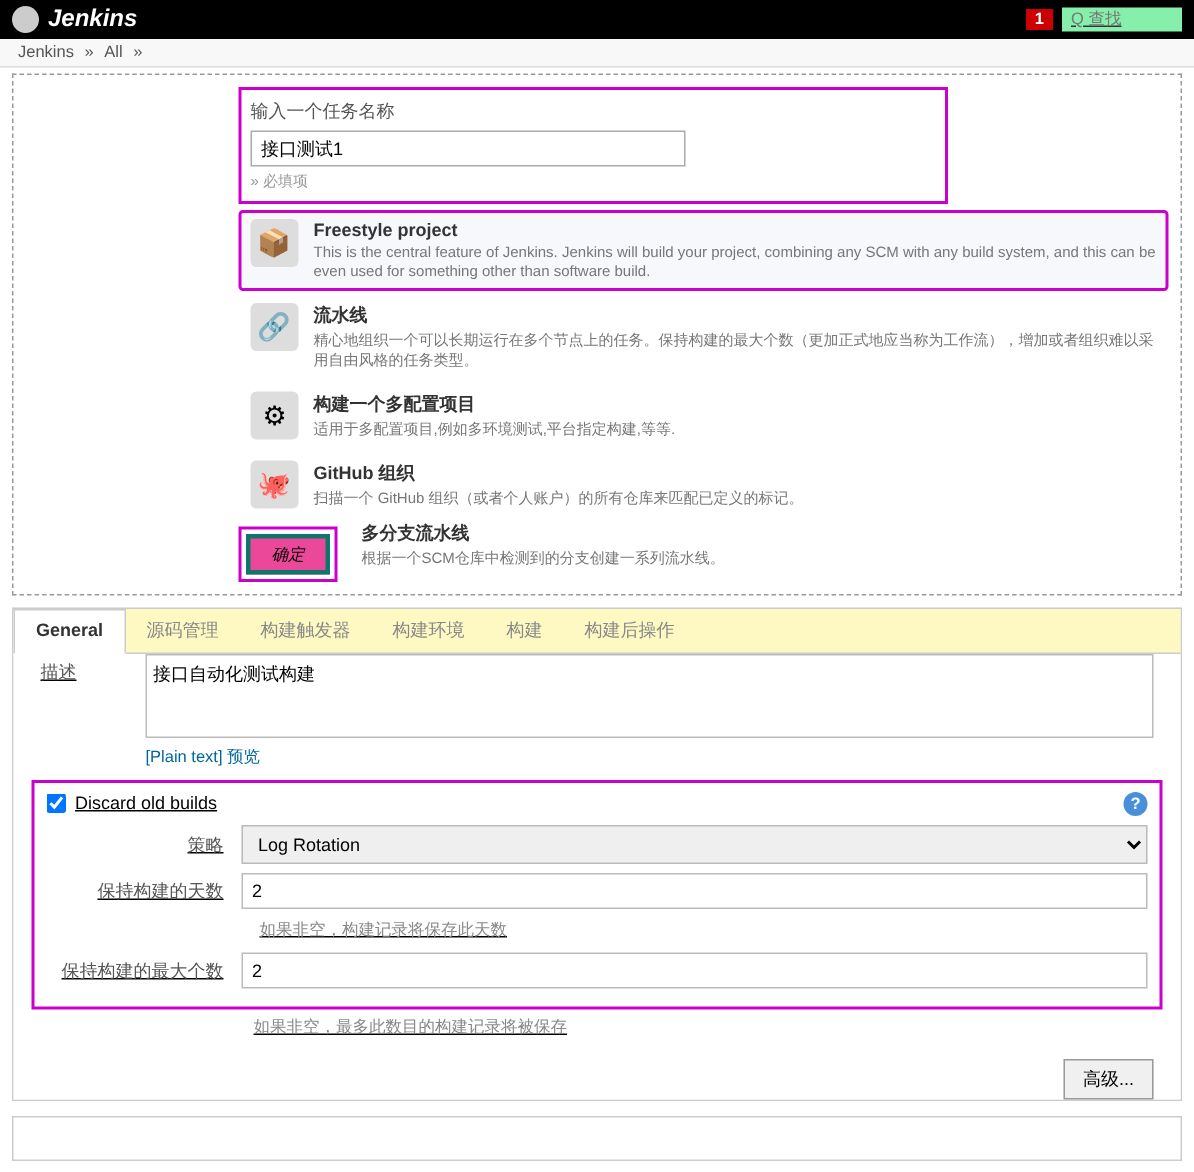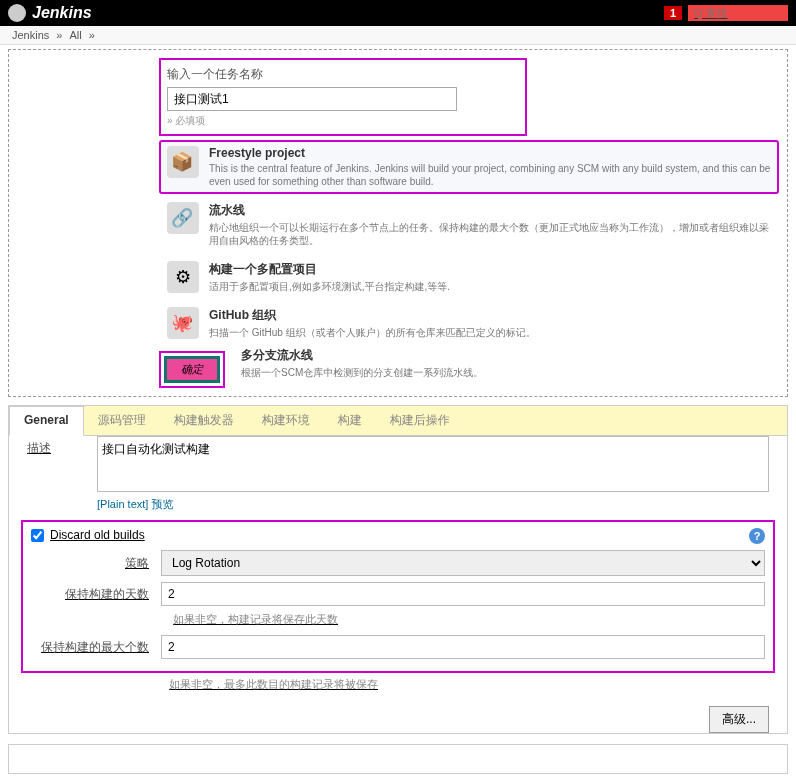--- a/index.html
+++ b/index.html
@@ -2,27 +2,27 @@
 <html><head>
 <meta charset="utf-8">
 <style>
 * { box-sizing: border-box; margin: 0; padding: 0; }
 body { font-family: Arial, "Microsoft YaHei", sans-serif; font-size: 12px; background: #fff; width: 796px; }
 .topbar { background: #000; color: #fff; height: 26px; display: flex; align-items: center; padding: 0 8px; position: relative; }
 .jenkins-logo { font-weight: bold; font-size: 16px; font-style: italic; }
 .jenkins-icon { width: 18px; height: 18px; background: #ccc; border-radius: 50%; margin-right: 6px; display:inline-block; }
 .topbar-right { margin-left: auto; display: flex; align-items: center; gap: 6px; }
 .alert-badge { background: #c00; color: #fff; padding: 1px 6px; font-size: 11px; font-weight:bold; }
-.search-box { background: #ef4444; color: #333; border: none; padding: 2px 6px; font-size: 11px; width: 100px; text-decoration: underline; }
+.search-box { background: #86efac; color: #333; border: none; padding: 2px 6px; font-size: 11px; width: 80px; text-decoration: underline; }
 .breadcrumb { background: #f8f8f8; border-bottom: 1px solid #ddd; padding: 3px 8px; font-size: 11px; color: #555; }
 .breadcrumb span { margin: 0 4px; }
 
 .panel1 { border: 1px dashed #999; margin: 4px 8px 8px 8px; padding: 8px 8px 8px 150px; background: #fff; }
 .hl { border: 2px solid #c0c; }
-.item-name-section { padding: 6px; margin-bottom: 4px; display: inline-block; width: 368px; }
+.item-name-section { padding: 6px; margin-bottom: 4px; display: inline-block; width: 473px; }
 .section-label { font-size: 12px; color: #555; margin-bottom: 4px; }
 .name-input { width: 290px; padding: 4px 6px; border: 1px solid #aaa; font-size: 12px; }
 .required { color: #999; font-size: 10px; margin-top: 3px; }
 
 .project-option { display: flex; gap: 10px; padding: 6px 8px; margin-bottom: 2px; }
 .project-option.selected { border: 1px solid #88b; background: #f6f8fc; border-radius: 3px; }
 .project-option.hl-wrap { border: 2px solid #c0c; padding: 4px 6px; }
 .proj-icon { width: 32px; height: 32px; background: #ddd; border-radius: 4px; flex-shrink: 0; display:flex; align-items:center; justify-content:center; font-size:18px; }
 .proj-text .title { font-weight: bold; font-size: 12px; color: #333; }
 .proj-text .desc { font-size: 10px; color: #777; line-height: 1.3; margin-top: 2px; }

